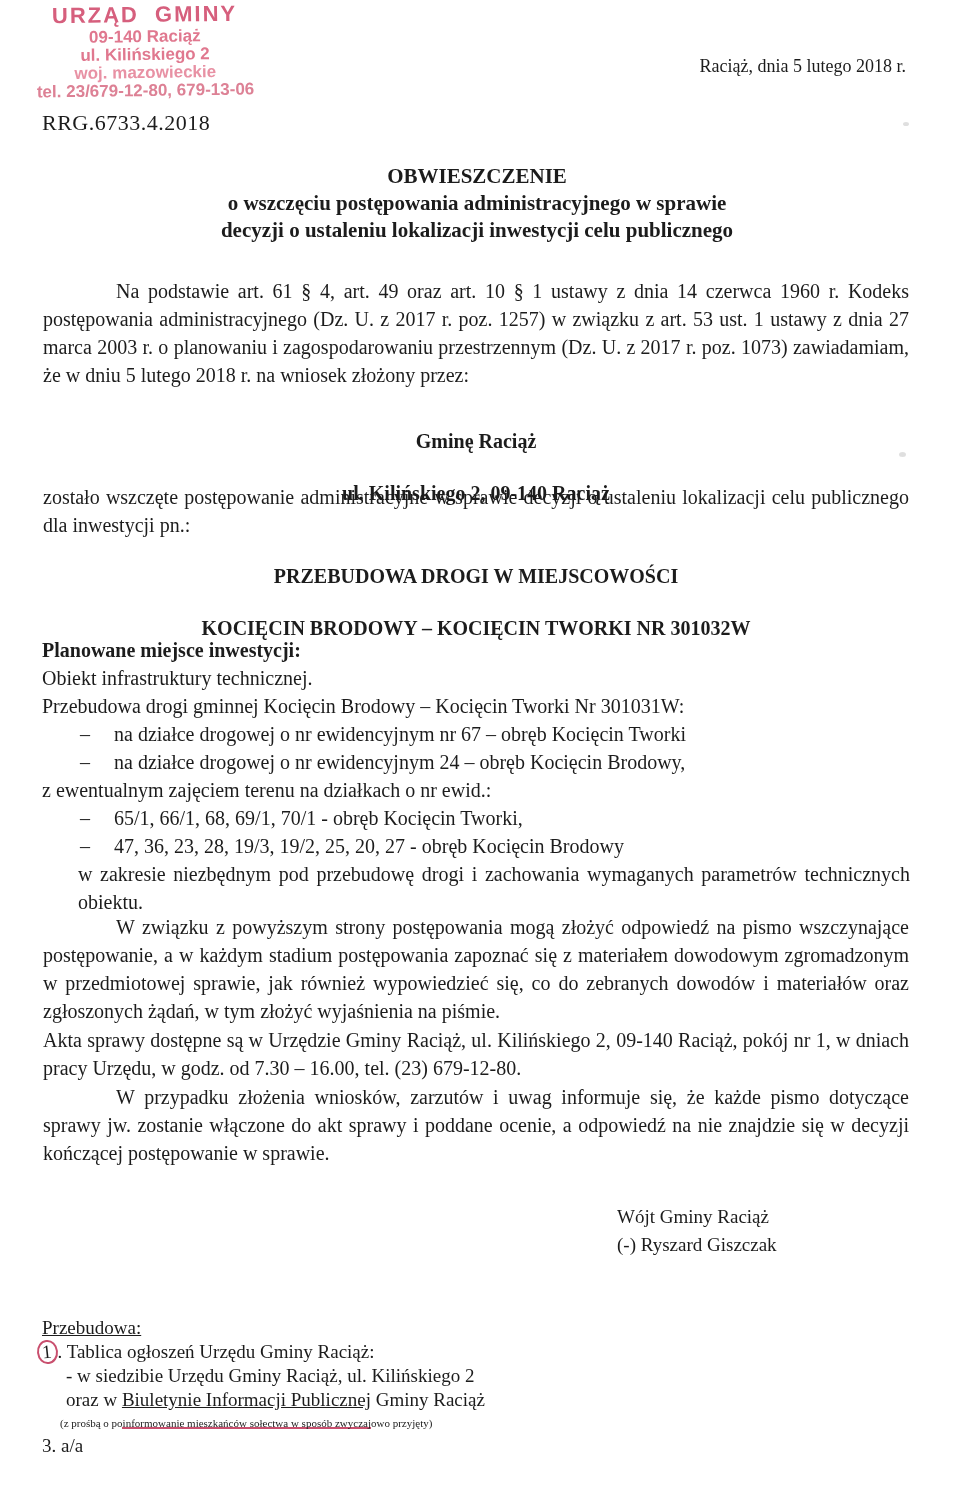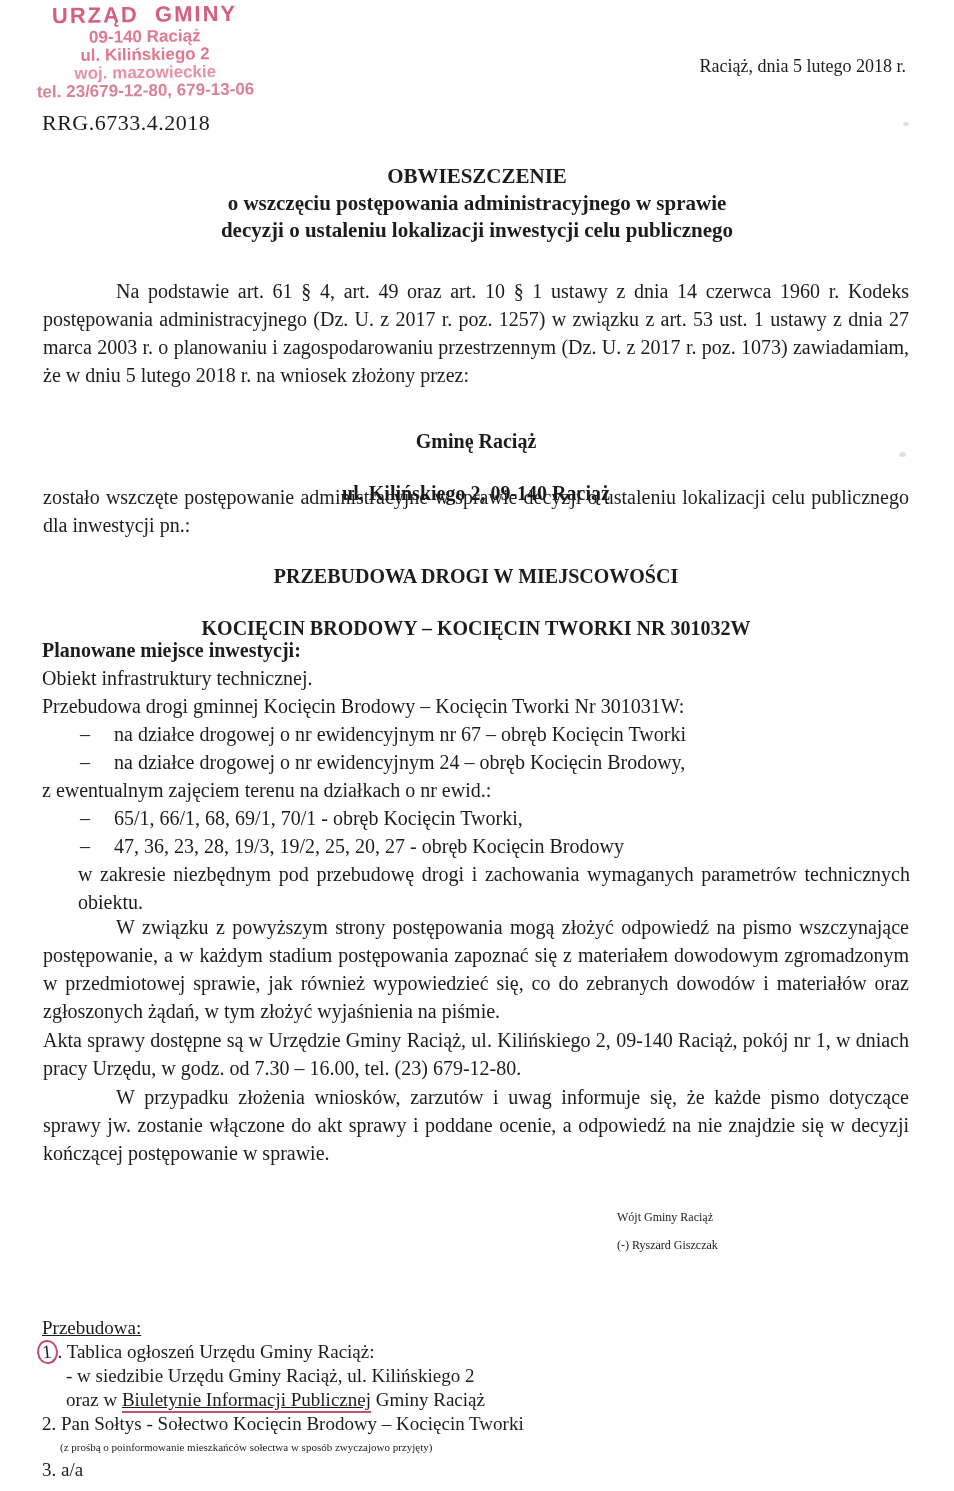--- a/index.html
+++ b/index.html
@@ -39,35 +39,35 @@
   .b-p2        { top:482px; }
   .b-project   { top:538px; }
   .b-location  { top:612px; }
   .b-paras     { top:912px; }
 
   .line { text-align:left; }
   .bullet { display:flex; padding-left:38px; }
   .bullet .dash { width:34px; flex:none; }
   .scope-note { margin-left:36px; text-align:justify; }
 
-  .signature { position:absolute; left:617px; top:1203px; font-size:12px; line-height:28px; }
+  .signature { position:absolute; left:617px; top:1203px; font-size:19px; line-height:28px; }
 
   
   .distribution { position:absolute; left:42px; top:1316px; width:880px; font-size:19px; line-height:24px; }
   .dist-heading { text-decoration:underline; }
   .dist-sub { padding-left:24px; }
   .dist-note { padding-left:18px; font-size:11px; line-height:22px; }
   .circled-num {
     display:inline-block; border:2px solid #c94f6e; border-radius:50%;
     padding:0 4px 1px 3px; line-height:19px; transform:rotate(-6deg);
     margin-left:-5px; margin-right:0px;
   }
   .bip-underline {
     text-decoration:underline;
-    border-bottom:2px solid #c94f6e; padding-bottom:1px;
+    border-bottom:2px solid #c94f6e; padding-bottom:17px;
   }
 
   
   .speck { position:absolute; background:#b9b9b9; opacity:0.45; border-radius:50%; }
   .speck.s1 { left:903px; top:122px; width:6px; height:4px; }
   .speck.s2 { left:899px; top:452px; width:7px; height:5px; }
 </style>
 </head>
 <body>
 
@@ -145,21 +145,20 @@
 
   <div class="distribution">
     <div class="dist-heading">Przebudowa:</div>
     <div>
       <span class="circled-num">1</span><span>. Tablica ogłoszeń Urzędu Gminy Raciąż:</span>
     </div>
     <div class="dist-sub">- w siedzibie Urzędu Gminy Raciąż, ul. Kilińskiego 2</div>
     <div class="dist-sub">
       <span>oraz w </span><span class="bip-underline">Biuletynie Informacji Publicznej</span><span> Gminy Raciąż</span>
     </div>
-    <div>2. Pan Sołtys - Sołectwo Kocięcin Brodowy – Kocięcin Tworki</div>
     <div class="dist-note">(z prośbą o poinformowanie mieszkańców sołectwa w sposób zwyczajowo przyjęty)</div>
     <div>3. a/a</div>
   </div>
 
   <div class="speck s1"></div>
   <div class="speck s2"></div>
 
 </div>
 
 </body></html>

